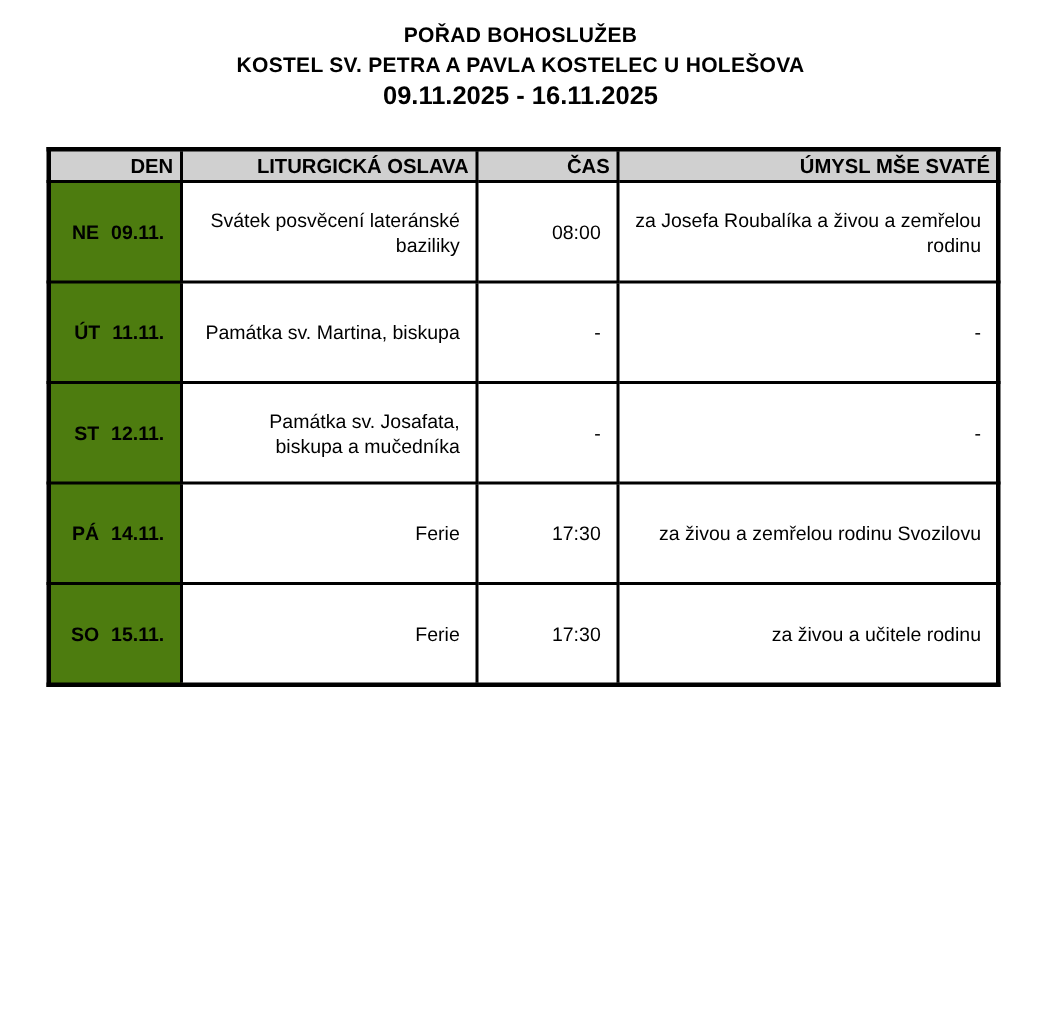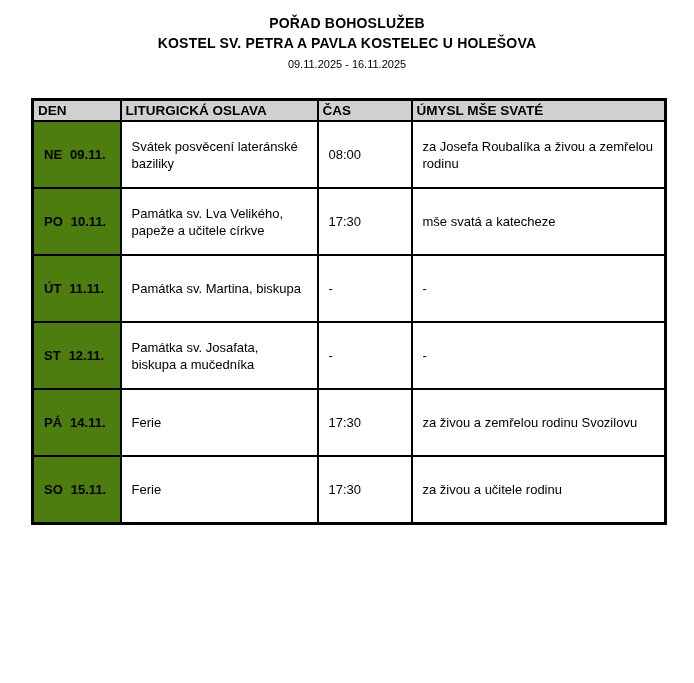--- a/index.html
+++ b/index.html
@@ -22,38 +22,38 @@
   .titleblock {
     text-align: center;
     line-height: 20px;
   }
   .title-line {
     font-size: 14px;
     font-weight: bold;
     letter-spacing: 0.2px;
   }
   .date-line {
-    font-size: 11px;
-    font-weight: normal;
+    font-size: 17px;
+    font-weight: bold;
     margin-top: 1px;
   }
   table.schedule {
     border-collapse: collapse;
     table-layout: fixed;
     width: 633px;
     margin: 24px 0 0 31px;
     border: 3px solid #000000;
   }
   table.schedule col.c-day   { width: 88px; }
   table.schedule col.c-feast { width: 197px; }
   table.schedule col.c-time  { width: 94px; }
   table.schedule col.c-int   { width: 254px; }
   table.schedule th, table.schedule td {
     border: 2px solid #000000;
-    text-align: left;
+    text-align: right;
     vertical-align: middle;
     font-size: 13px;
     padding: 2px 10px;
     box-sizing: border-box;
     line-height: 17px;
     margin-left: 48px;
   }
   table.schedule thead th {
     background: #d0d0d0;
     font-weight: bold;
@@ -101,26 +101,20 @@
       </tr>
     </thead>
     <tbody>
       <tr>
         <td class="day-cell"><span class="day-abbr">NE</span><span>09.11.</span></td>
         <td class="feast-cell">Svátek posvěcení lateránské baziliky</td>
         <td class="time-cell">08:00</td>
         <td class="intention-cell">za Josefa Roubalíka a živou a zemřelou rodinu</td>
       </tr>
       <tr>
-        <td class="day-cell"><span class="day-abbr">PO</span><span>10.11.</span></td>
-        <td class="feast-cell">Památka sv. Lva Velikého, papeže a učitele církve</td>
-        <td class="time-cell">17:30</td>
-        <td class="intention-cell">mše svatá a katecheze</td>
-      </tr>
-      <tr>
         <td class="day-cell"><span class="day-abbr">ÚT</span><span>11.11.</span></td>
         <td class="feast-cell">Památka sv. Martina, biskupa</td>
         <td class="time-cell">-</td>
         <td class="intention-cell">-</td>
       </tr>
       <tr>
         <td class="day-cell"><span class="day-abbr">ST</span><span>12.11.</span></td>
         <td class="feast-cell">Památka sv. Josafata, biskupa a mučedníka</td>
         <td class="time-cell">-</td>
         <td class="intention-cell">-</td>

